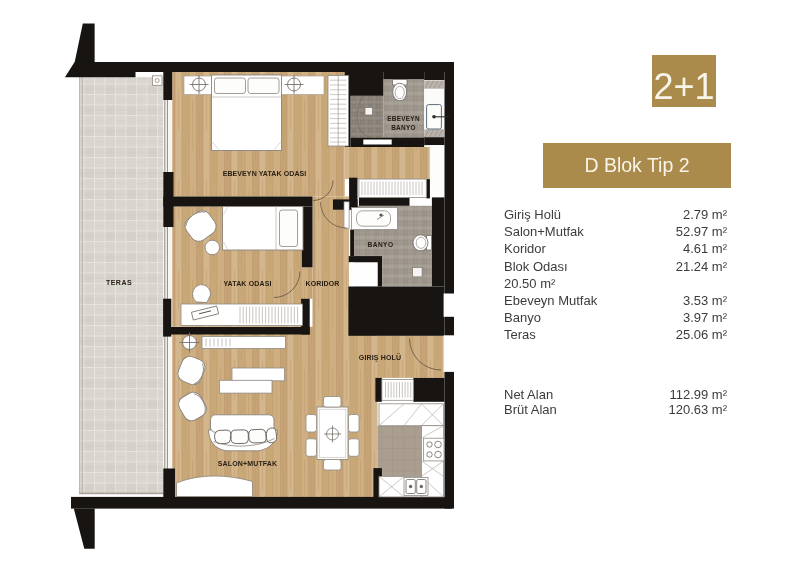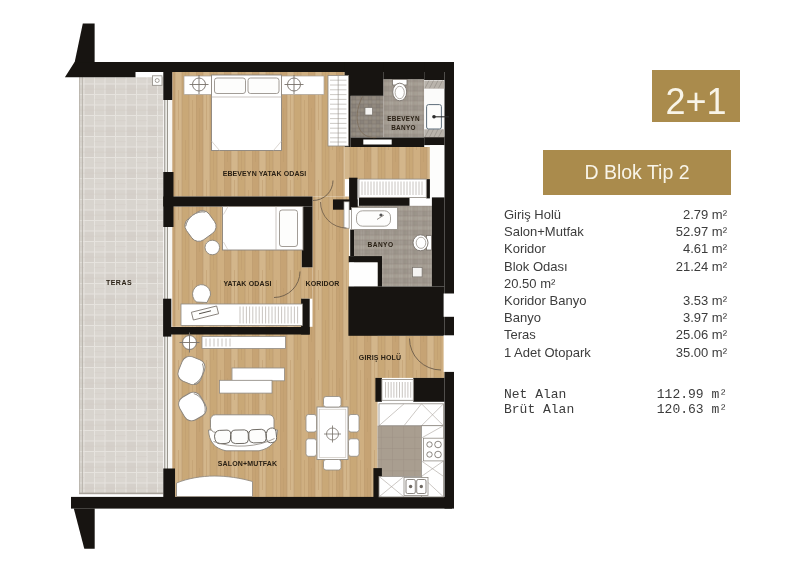--- a/index.html
+++ b/index.html
@@ -1,24 +1,24 @@
 <!DOCTYPE html>
 <html><head>
 <meta charset="utf-8">
 <style>
   html,body{margin:0;padding:0;background:#ffffff;width:800px;height:570px;overflow:hidden;
     font-family:"Liberation Sans", sans-serif;}
   #stage{position:relative;width:800px;height:570px;background:#fff;}
   #plan{position:absolute;left:0;top:0;}
   .gold{position:absolute;background:#aa8b4c;color:#f8f4e8;display:flex;align-items:center;justify-content:center;}
-  #b21{left:652px;top:70px;width:88px;height:52px;font-size:36px;padding-top:12px;box-sizing:border-box;}
-  #bdb{left:543px;top:150px;width:188px;height:44.5px;font-size:19.5px;}
+  #b21{left:652px;top:55px;width:64px;height:52px;font-size:36px;padding-top:12px;box-sizing:border-box;}
+  #bdb{left:543px;top:143px;width:188px;height:44.5px;font-size:19.5px;}
   #list{position:absolute;left:504px;top:206px;width:223px;color:#3c3c3c;font-size:13px;line-height:17.2px;}
   .row{display:flex;justify-content:space-between;}
-  #tot{position:absolute;left:504px;top:386.5px;width:223px;color:#3c3c3c;font-size:13px;line-height:15.7px;font-family:Liberation Mono, monospace;}
+  #tot{position:absolute;left:504px;top:386.5px;width:223px;color:#3c3c3c;font-size:13px;line-height:15.7px;}
 </style>
 </head>
 <body>
 <div id="stage">
 <svg id="plan" width="800" height="570" viewBox="0 0 800 570">
 <defs>
   <pattern id="wood" width="28" height="90" patternUnits="userSpaceOnUse">
     <rect width="28" height="90" fill="#cdac7d"></rect>
     <rect x="0" width="7" height="90" fill="#c6a374"></rect>
     <rect x="7" width="7" height="90" fill="#d3b68b"></rect>
@@ -527,35 +527,31 @@
         <span>4.61 m²</span>
       </div>
   <div class="row">
         <span>Blok Odası</span>
         <span>21.24 m²</span>
       </div>
   <div class="row">
         <span>20.50 m²</span>
       </div>
   <div class="row">
-        <span>Koridor Banyo</span>
+        <span>Ebeveyn Mutfak</span>
         <span>3.53 m²</span>
       </div>
   <div class="row">
         <span>Banyo</span>
         <span>3.97 m²</span>
       </div>
   <div class="row">
         <span>Teras</span>
         <span>25.06 m²</span>
       </div>
-  <div class="row">
-        <span>1 Adet Otopark</span>
-        <span>35.00 m²</span>
-      </div>
 </div>
 
 <div id="tot">
   <div class="row">
         <span>Net Alan</span>
         <span>112.99 m²</span>
       </div>
   <div class="row">
         <span>Brüt Alan</span>
         <span>120.63 m²</span>

